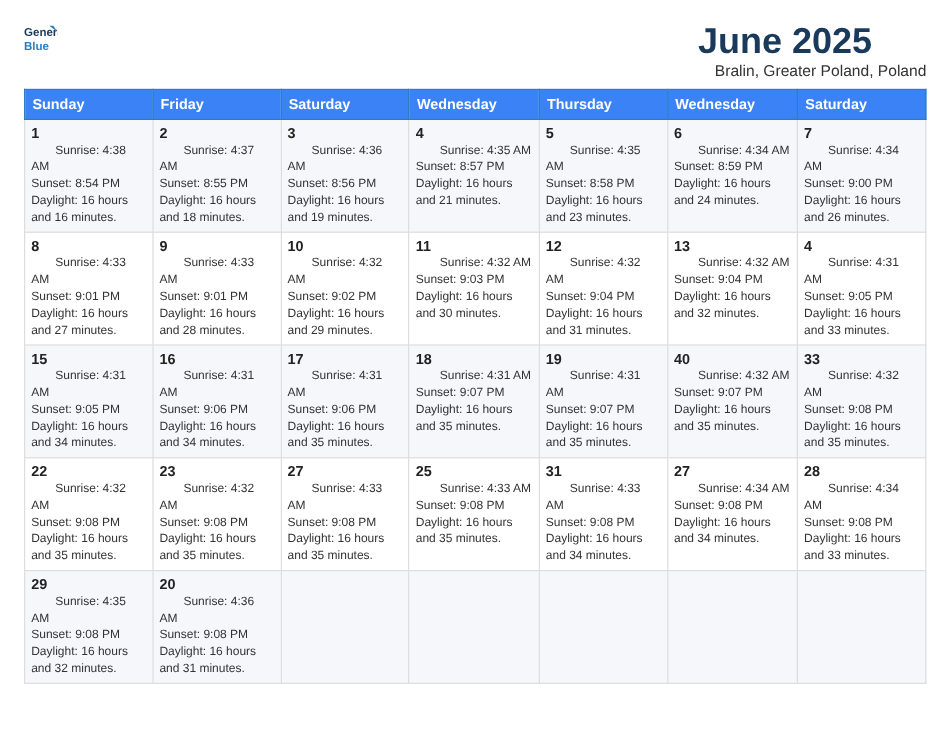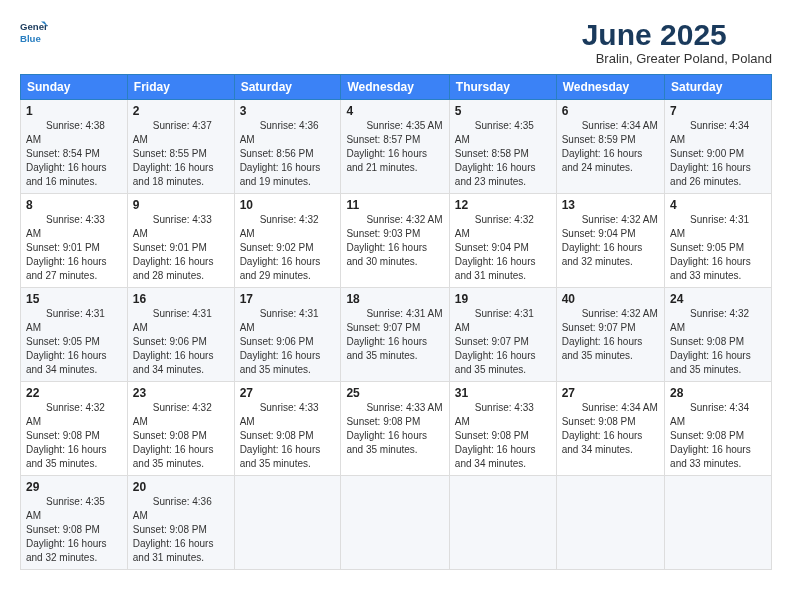--- a/index.html
+++ b/index.html
@@ -201,21 +201,21 @@
       </td>
           <td>
         <span class="day-num">19</span>
         <span class="day-info">Sunrise: 4:31 AM<br>Sunset: 9:07 PM<br>Daylight: 16 hours and 35 minutes.</span>
       </td>
           <td>
         <span class="day-num">40</span>
         <span class="day-info">Sunrise: 4:32 AM<br>Sunset: 9:07 PM<br>Daylight: 16 hours and 35 minutes.</span>
       </td>
           <td>
-        <span class="day-num">24</span>
+        <span class="day-num">33</span>
         <span class="day-info">Sunrise: 4:32 AM<br>Sunset: 9:08 PM<br>Daylight: 16 hours and 35 minutes.</span>
       </td>
         </tr>
         <tr>
           <td>
         <span class="day-num">22</span>
         <span class="day-info">Sunrise: 4:32 AM<br>Sunset: 9:08 PM<br>Daylight: 16 hours and 35 minutes.</span>
       </td>
           <td>
         <span class="day-num">23</span>

